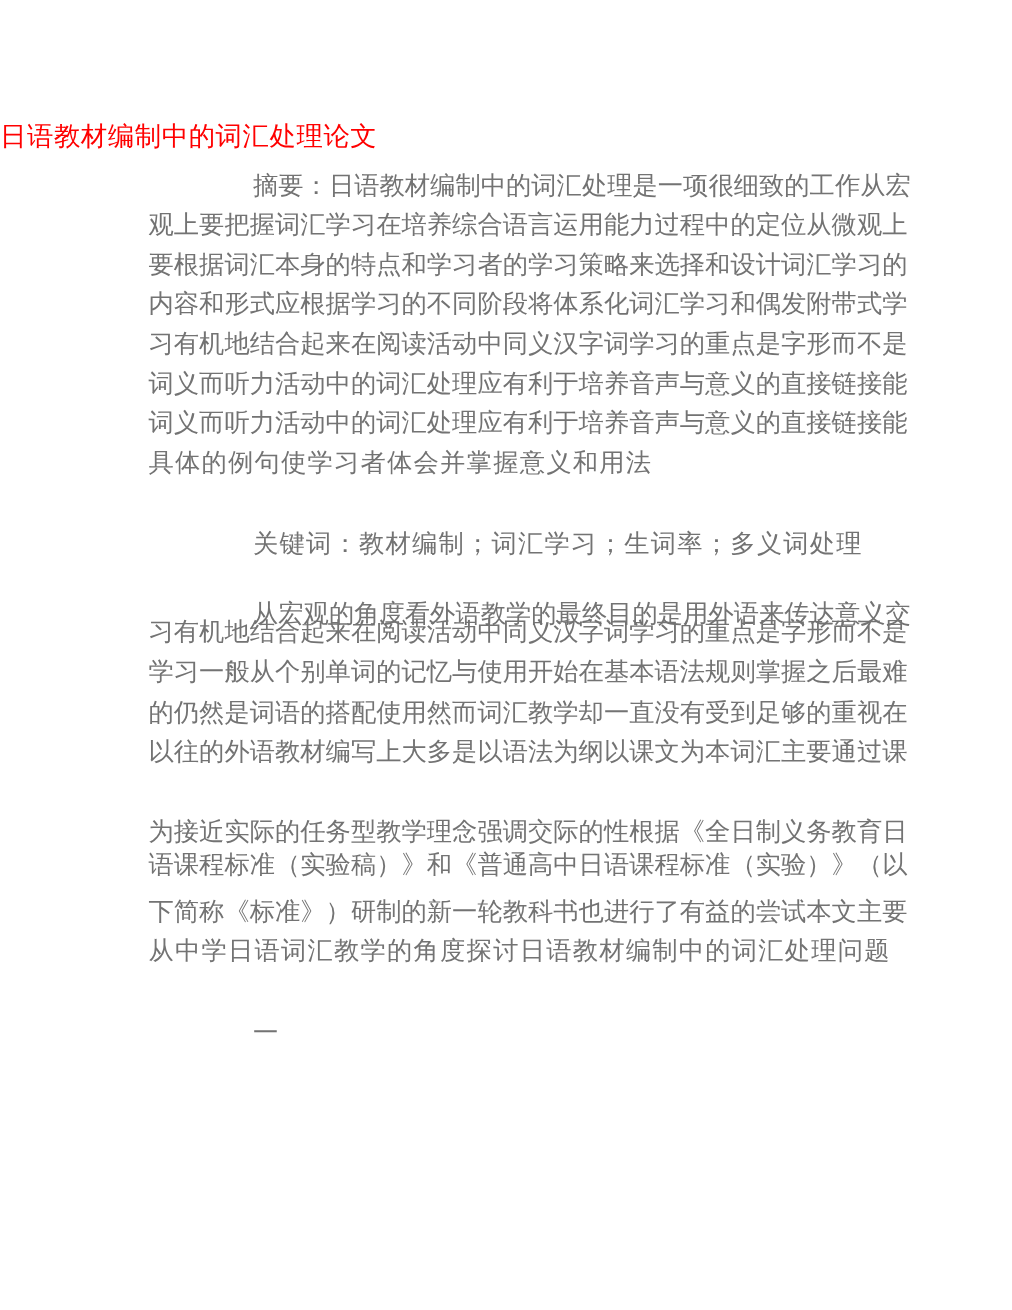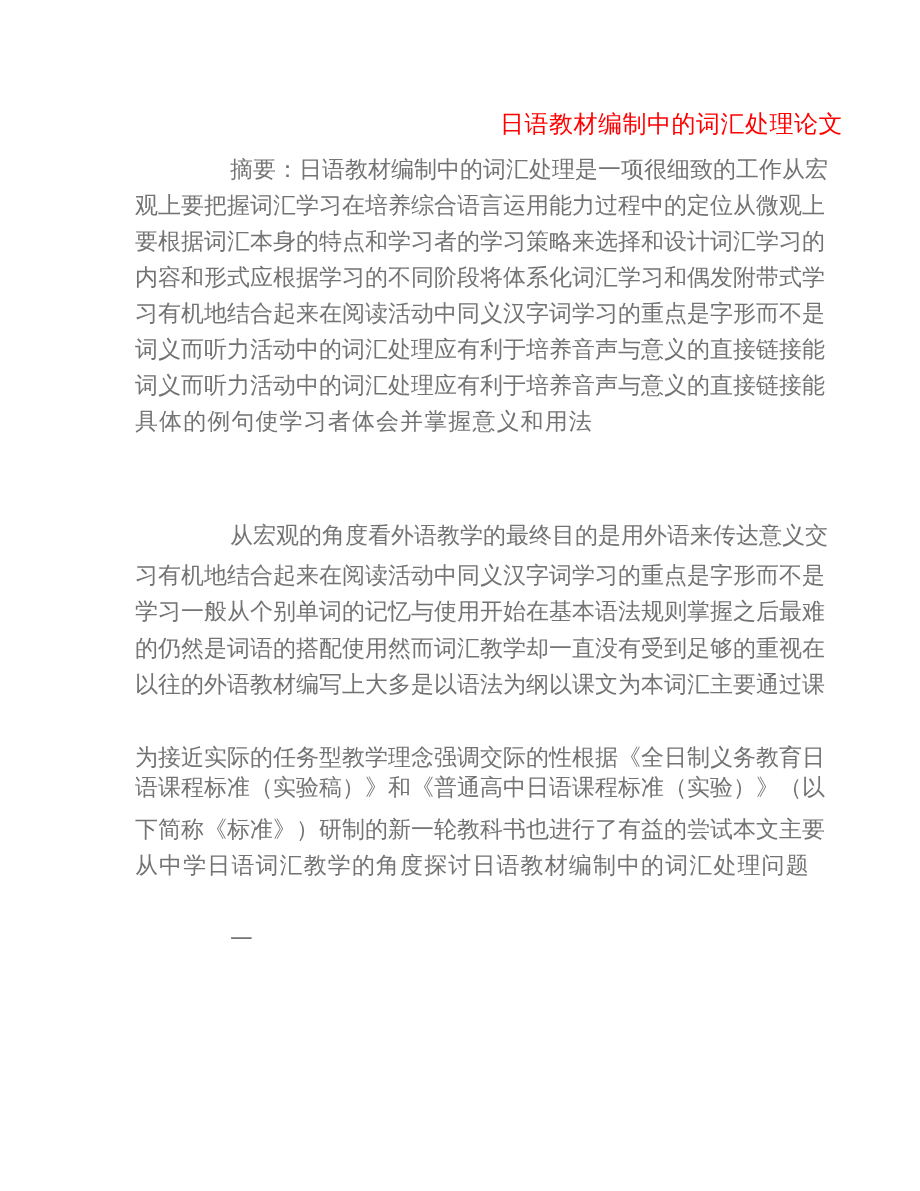--- a/index.html
+++ b/index.html
@@ -1,19 +1,19 @@
 <!DOCTYPE html>
 <html><head>
 <meta charset="utf-8">
 <style>
   html, body { margin: 0; padding: 0; background: #ffffff; }
   body { width: 920px; height: 1191px; position: relative; overflow: hidden;
          font-family: "DejaVu Serif", "Liberation Serif", serif; color: #000; }
   .page { position: absolute; left: 0; top: 0; width: 920px; height: 1191px; background: #fff; }
-  .title { position: absolute; left: 0; width: 843px; top: 108px; text-align: right;
+  .title { position: absolute; left: 0; width: 843px; top: 108px; text-align: left;
            font-size: 24px; line-height: 32px; color: #ff0000; letter-spacing: 0.5px; }
   .line { position: absolute; left: 135px; font-size: 23px; line-height: 30px;
           white-space: nowrap; letter-spacing: 1.1px; color: #737373; }
   .line.indent { left: 230px; }
   .line.just { width: 660px; text-align-last: justify; text-align: justify; letter-spacing: 0; }
   .line.just-indent { left: 230px; width: 565px; text-align: justify; text-align-last: justify; letter-spacing: 0; }
 </style>
 </head>
 <body>
 
@@ -22,22 +22,23 @@
 
   <div class="line just-indent" style="top:154px">摘要：日语教材编制中的词汇处理是一项很细致的工作从宏</div>
   <div class="line just" style="top:190px">观上要把握词汇学习在培养综合语言运用能力过程中的定位从微观上</div>
   <div class="line just" style="top:226px">要根据词汇本身的特点和学习者的学习策略来选择和设计词汇学习的</div>
   <div class="line just" style="top:262px">内容和形式应根据学习的不同阶段将体系化词汇学习和偶发附带式学</div>
   <div class="line just" style="top:298px">习有机地结合起来在阅读活动中同义汉字词学习的重点是字形而不是</div>
   <div class="line just" style="top:334px">词义而听力活动中的词汇处理应有利于培养音声与意义的直接链接能</div>
   <div class="line just" style="top:370px">词义而听力活动中的词汇处理应有利于培养音声与意义的直接链接能</div>
   <div class="line" style="top:406px">具体的例句使学习者体会并掌握意义和用法</div>
 
+  <div class="line indent" style="top:480px">关键词：教材编制；词汇学习；生词率；多义词处理</div>
 
-  <div class="line just-indent" style="top:520px">从宏观的角度看外语教学的最终目的是用外语来传达意义交</div>
+  <div class="line just-indent" style="top:543px">从宏观的角度看外语教学的最终目的是用外语来传达意义交</div>
   <div class="line just" style="top:560px">习有机地结合起来在阅读活动中同义汉字词学习的重点是字形而不是</div>
   <div class="line just" style="top:633px">的仍然是词语的搭配使用然而词汇教学却一直没有受到足够的重视在</div>
   <div class="line just" style="top:596px">学习一般从个别单词的记忆与使用开始在基本语法规则掌握之后最难</div>
   <div class="line just" style="top:669px">以往的外语教材编写上大多是以语法为纲以课文为本词汇主要通过课</div>
   <div class="line just" style="top:742px">为接近实际的任务型教学理念强调交际的性根据《全日制义务教育日</div>
   <div class="line just" style="top:772px">语课程标准（实验稿）》和《普通高中日语课程标准（实验）》（以</div>
   <div class="line just" style="top:814px">下简称《标准》）研制的新一轮教科书也进行了有益的尝试本文主要</div>
   <div class="line" style="top:850px">从中学日语词汇教学的角度探讨日语教材编制中的词汇处理问题</div>
 
   <div class="line indent" style="top:924px">一</div>

